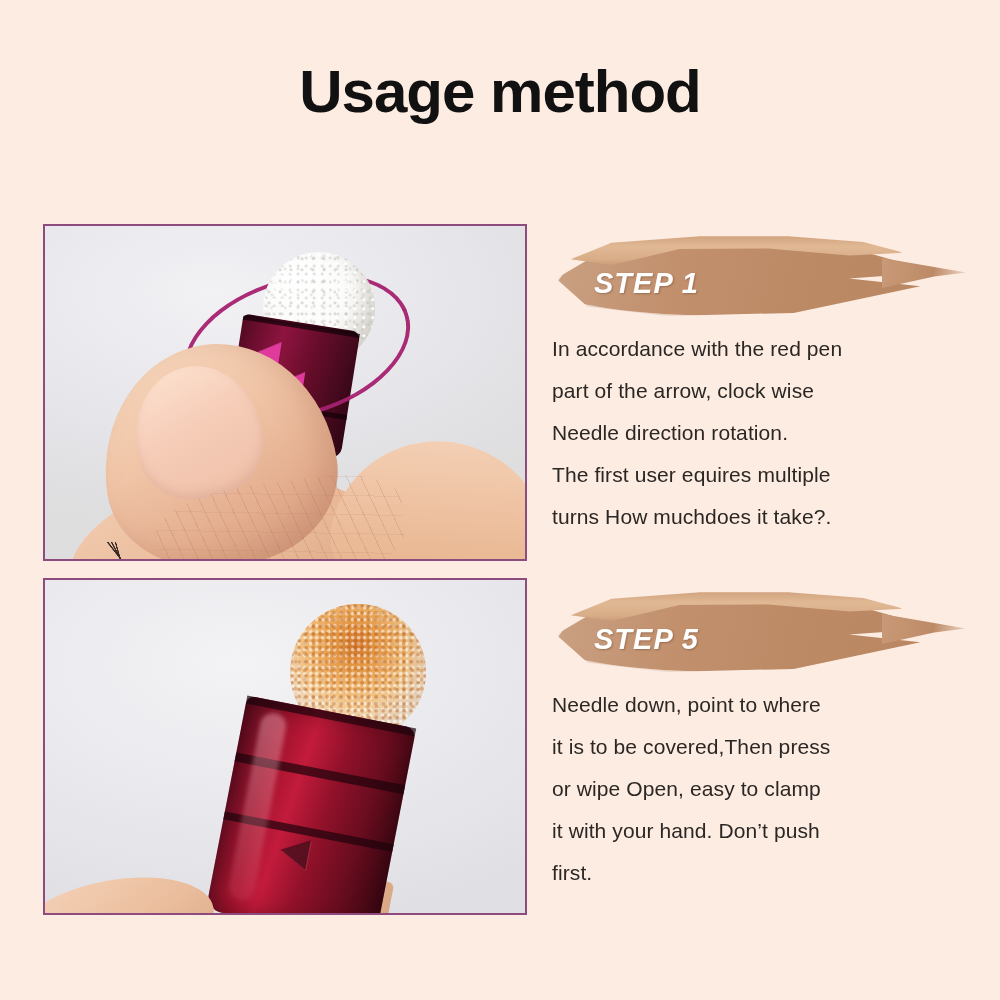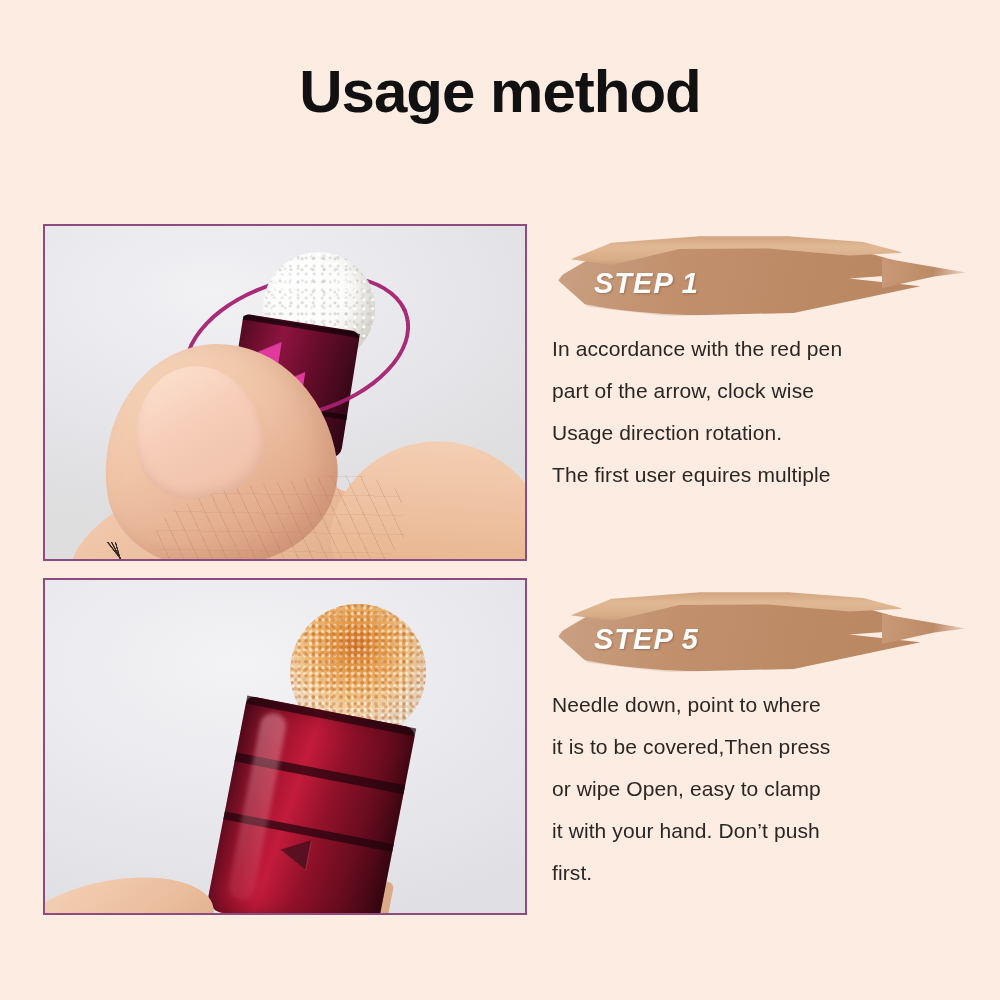--- a/index.html
+++ b/index.html
@@ -371,22 +371,23 @@
 <div class="step-block s1">
   <div class="swatch">
     <div class="smear"></div>
     <div class="ridge"></div>
     <div class="tail"></div>
     <div class="step-label">STEP 1</div>
   </div>
   <div class="step-desc">
     <span class="ln">In accordance with the red pen</span>
     <span class="ln">part of the arrow, clock wise</span>
-    <span class="ln">Usage direction rotation.</span>
+    <span class="ln">Needle direction rotation.</span>
     <span class="ln">The first user equires multiple</span>
+    <span class="ln">turns How muchdoes it take?.</span>
   </div>
 </div>
 
 <div class="step-block s2">
   <div class="swatch">
     <div class="smear"></div>
     <div class="ridge"></div>
     <div class="tail"></div>
     <div class="step-label">STEP 5</div>
   </div>

